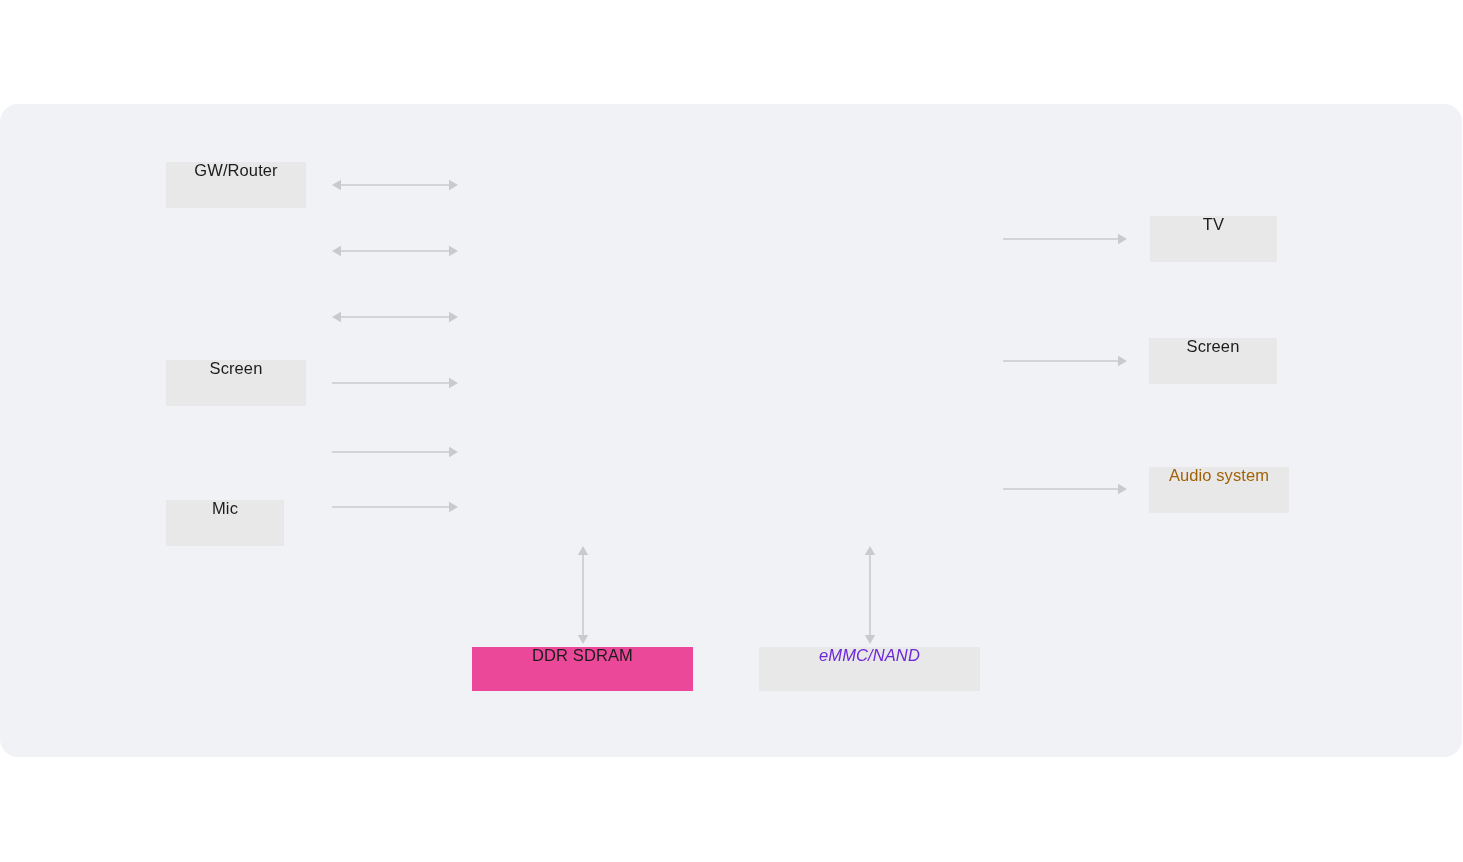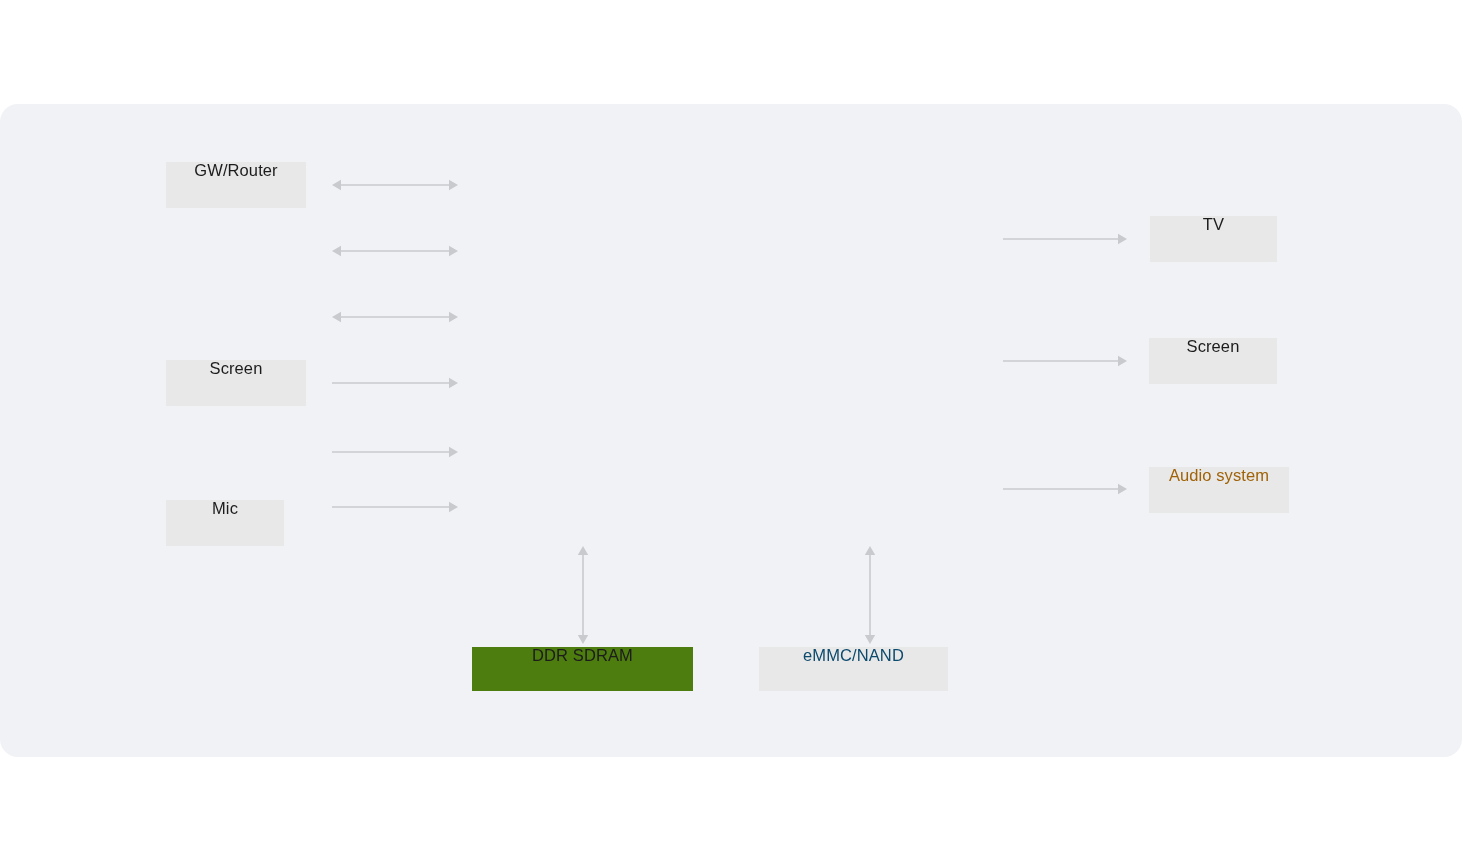--- a/index.html
+++ b/index.html
@@ -130,21 +130,21 @@
       </div>
       <div class="node" style="left: 1150px; top: 216px; width: 127px; height: 46px; background: rgb(232, 232, 232); color: rgb(28, 28, 28);">
         <span>TV</span>
       </div>
       <div class="node" style="left: 1149px; top: 338px; width: 128px; height: 46px; background: rgb(232, 232, 232); color: rgb(28, 28, 28);">
         <span>Screen</span>
       </div>
       <div class="node" style="left: 1149px; top: 467px; width: 140px; height: 46px; background: rgb(232, 232, 232); color: #a16207;">
         <span>Audio system</span>
       </div>
-      <div class="node" style="left: 472px; top: 647px; width: 221px; height: 44px; background: #4d7c0f; color: rgb(28, 28, 28);">
+      <div class="node" style="left: 472px; top: 647px; width: 221px; height: 44px; background: #ec4899; color: rgb(28, 28, 28);">
         <span>DDR SDRAM</span>
       </div>
-      <div class="node" style="left: 759px; top: 647px; width: 189px; height: 44px; background: rgb(232, 232, 232); color: #0c4a6e;">
+      <div class="node" style="left: 759px; top: 647px; width: 221px; height: 44px; background: rgb(232, 232, 232); color: #6d28d9; font-style: italic;">
         <span>eMMC/NAND</span>
       </div>
     </div>
 
 </div>
 
 </body></html>

